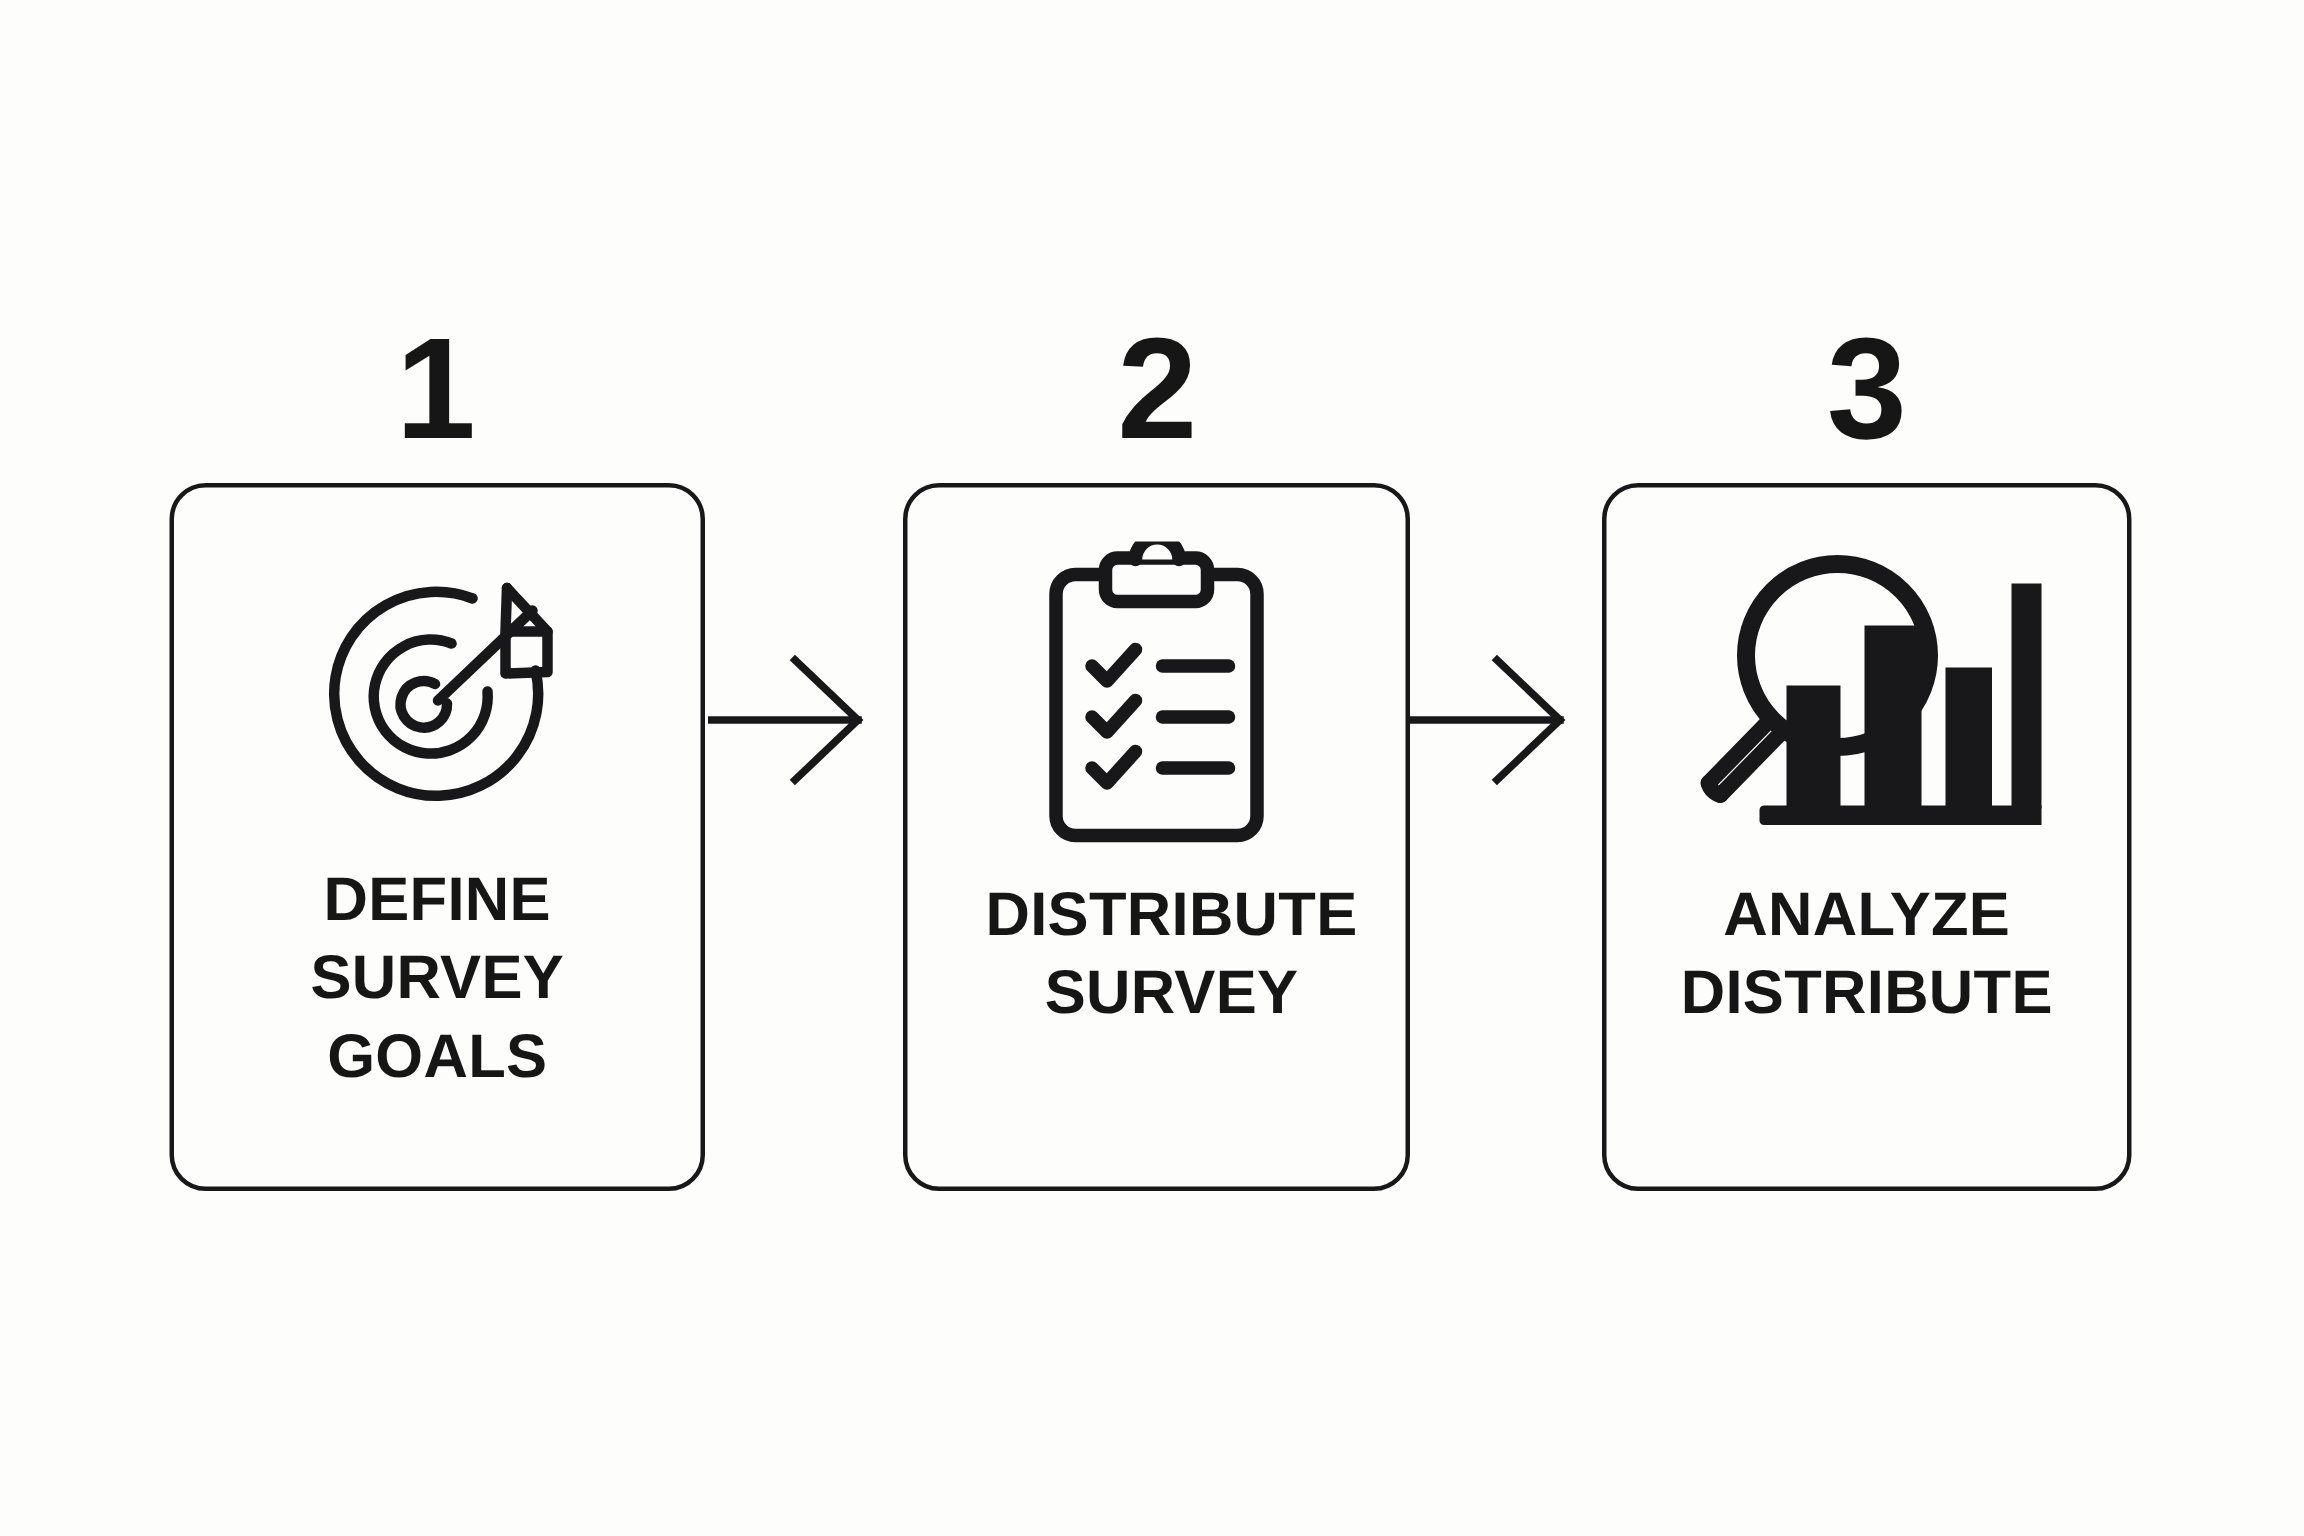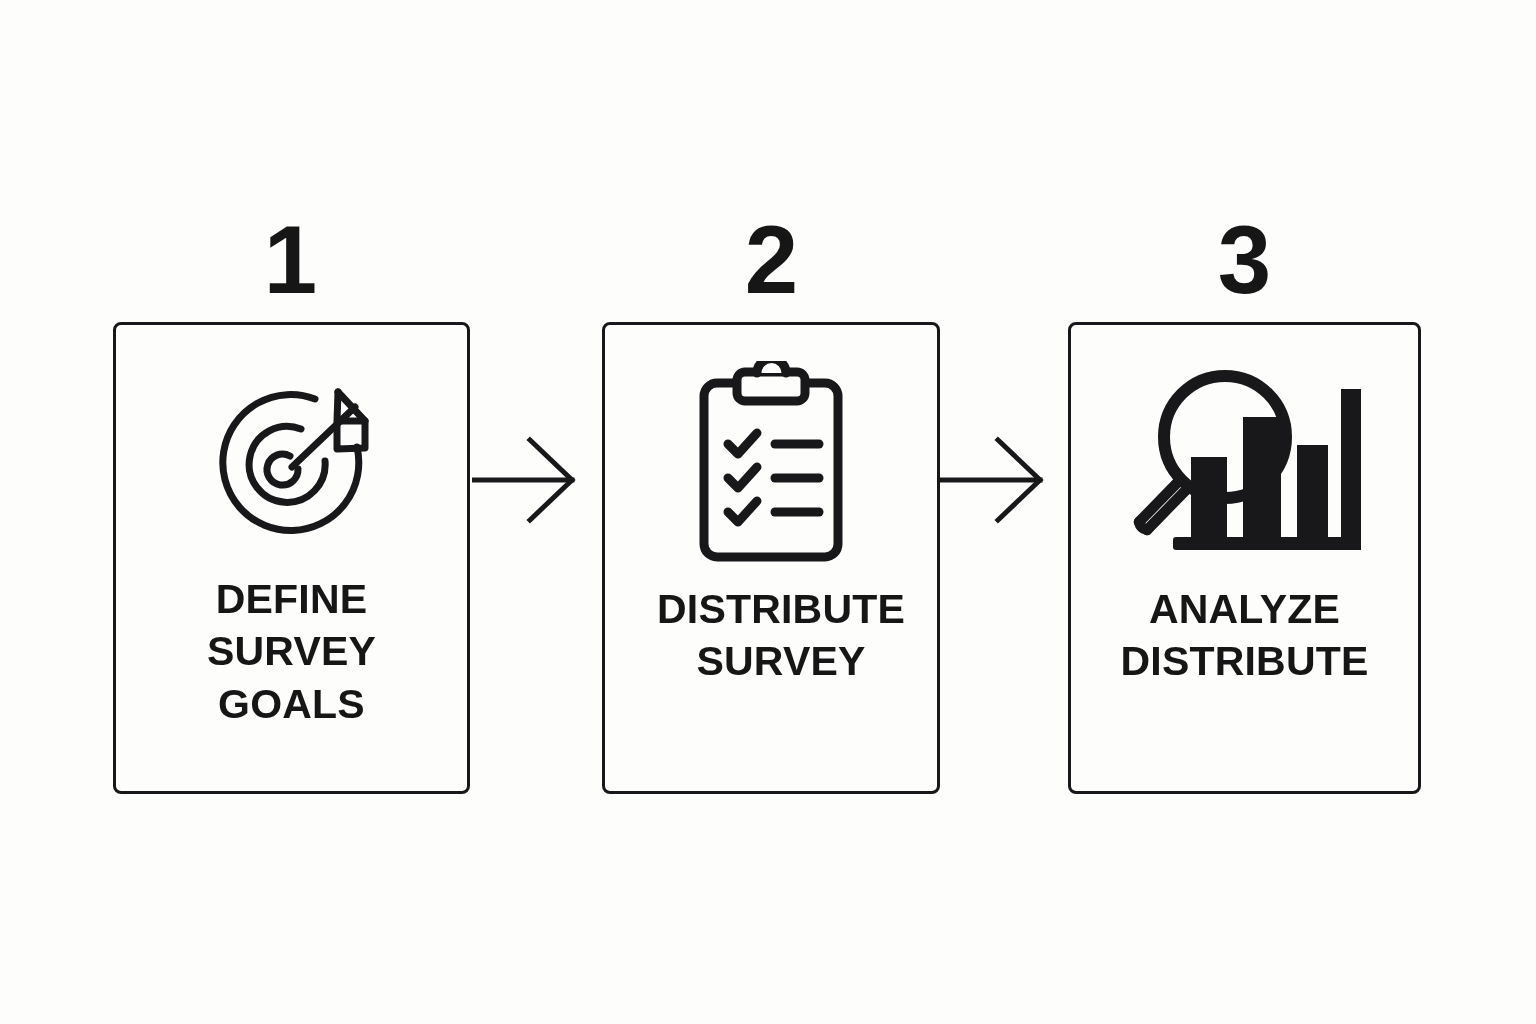--- a/index.html
+++ b/index.html
@@ -35,21 +35,21 @@
     text-align: center;
     width: 120px;
     user-select: none;
   }
 
   
   .card {
     position: absolute;
     box-sizing: border-box;
     border: 3.5px solid #18181a;
-    border-radius: 8px;
+    border-radius: 24px;
     background: transparent;
     display: flex;
     flex-direction: column;
     align-items: center;
   }
 
   .card-icon {
     position: absolute;
     left: 0;
     right: 0;

